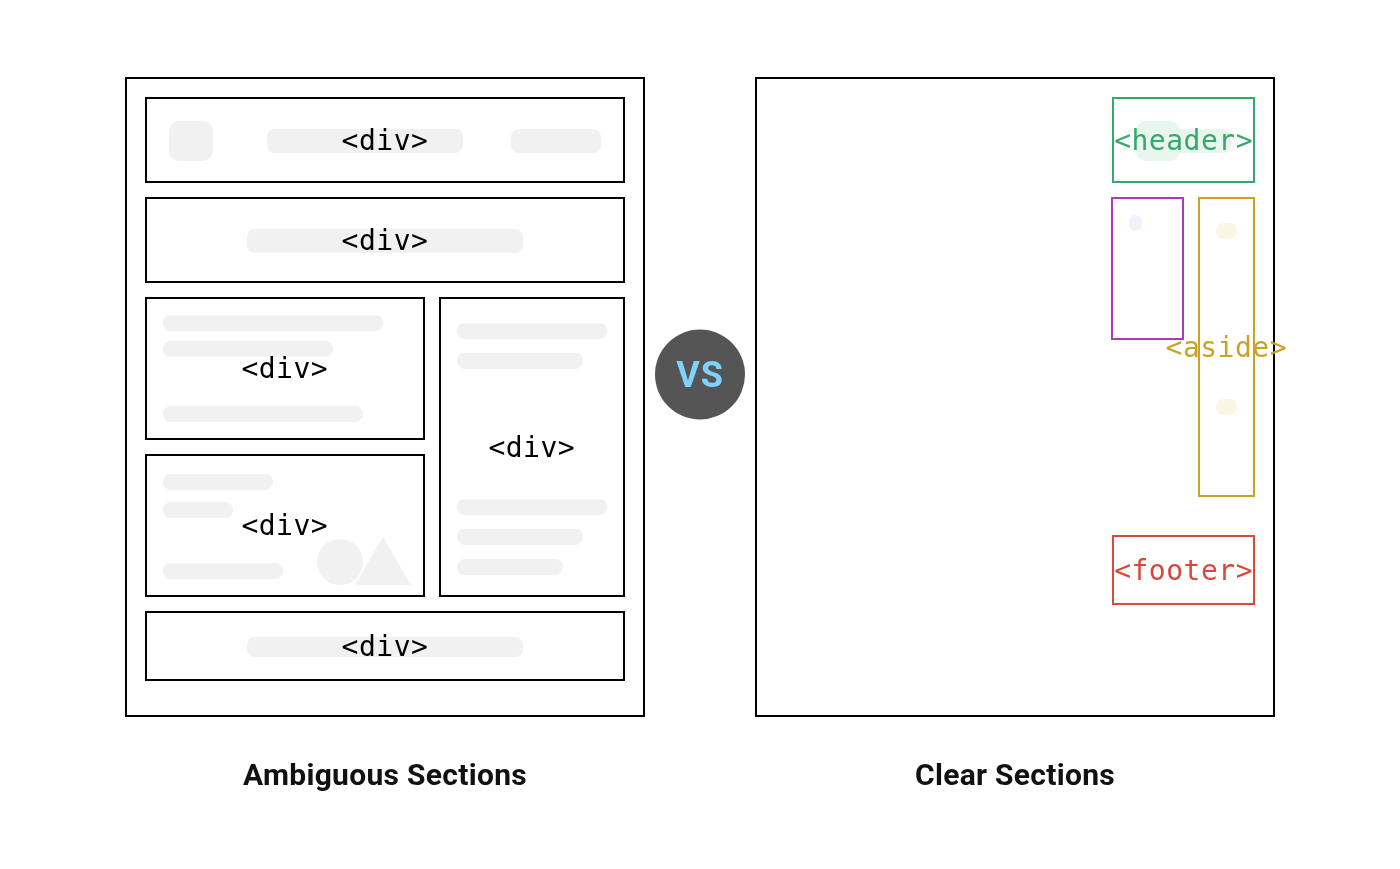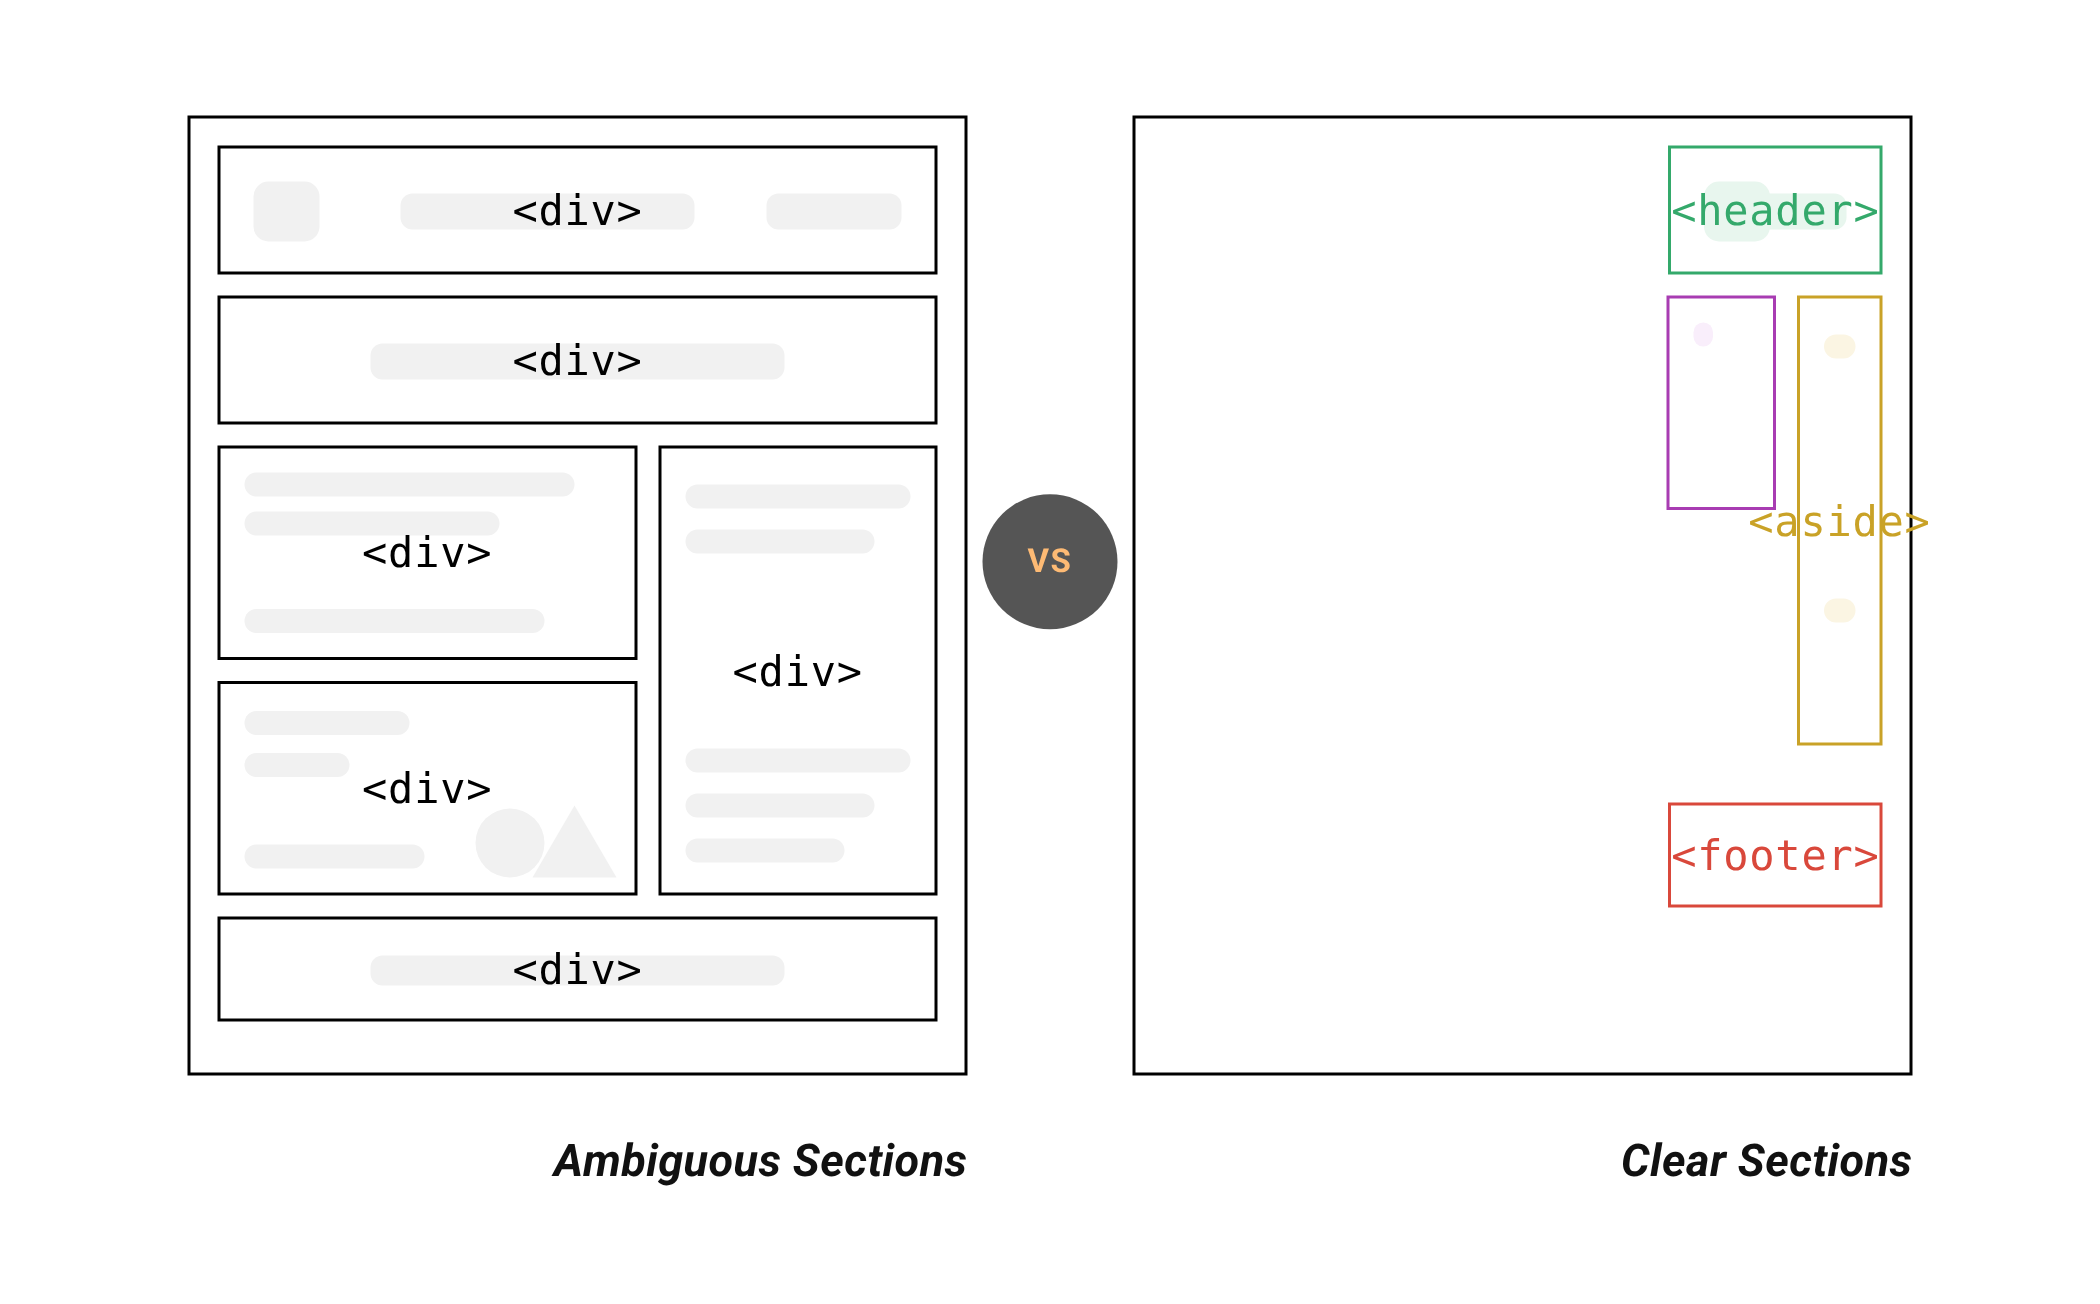--- a/index.html
+++ b/index.html
@@ -82,43 +82,42 @@
   .t-aside   .skel { background: #fbf5e3; }
   .t-footer  .skel { background: #fbeae7; }
 
   .captions {
     display: flex;
     gap: 110px;
     margin-top: 40px;
   }
   .caption {
     width: 520px;
-    text-align: right;
+    text-align: center;
     font-weight: 700;
     font-size: 30px;
     letter-spacing: 0.3px;
     color: #111;
-    font-style: italic;
   }
 
   .vs-badge {
     position: absolute;
     left: 50%;
     top: 50%;
     transform: translate(-50%, -75%);
     width: 90px;
     height: 90px;
     border-radius: 50%;
     background: #555;
-    color: #fdba74;
+    color: #7dd3fc;
     display: flex;
     align-items: center;
     justify-content: center;
     font-weight: 700;
-    font-size: 22px;
+    font-size: 36px;
     letter-spacing: 1px;
     z-index: 5;
   }
 </style>
 </head>
 <body>
 
 <div class="stage">
 
   <div class="panel">

